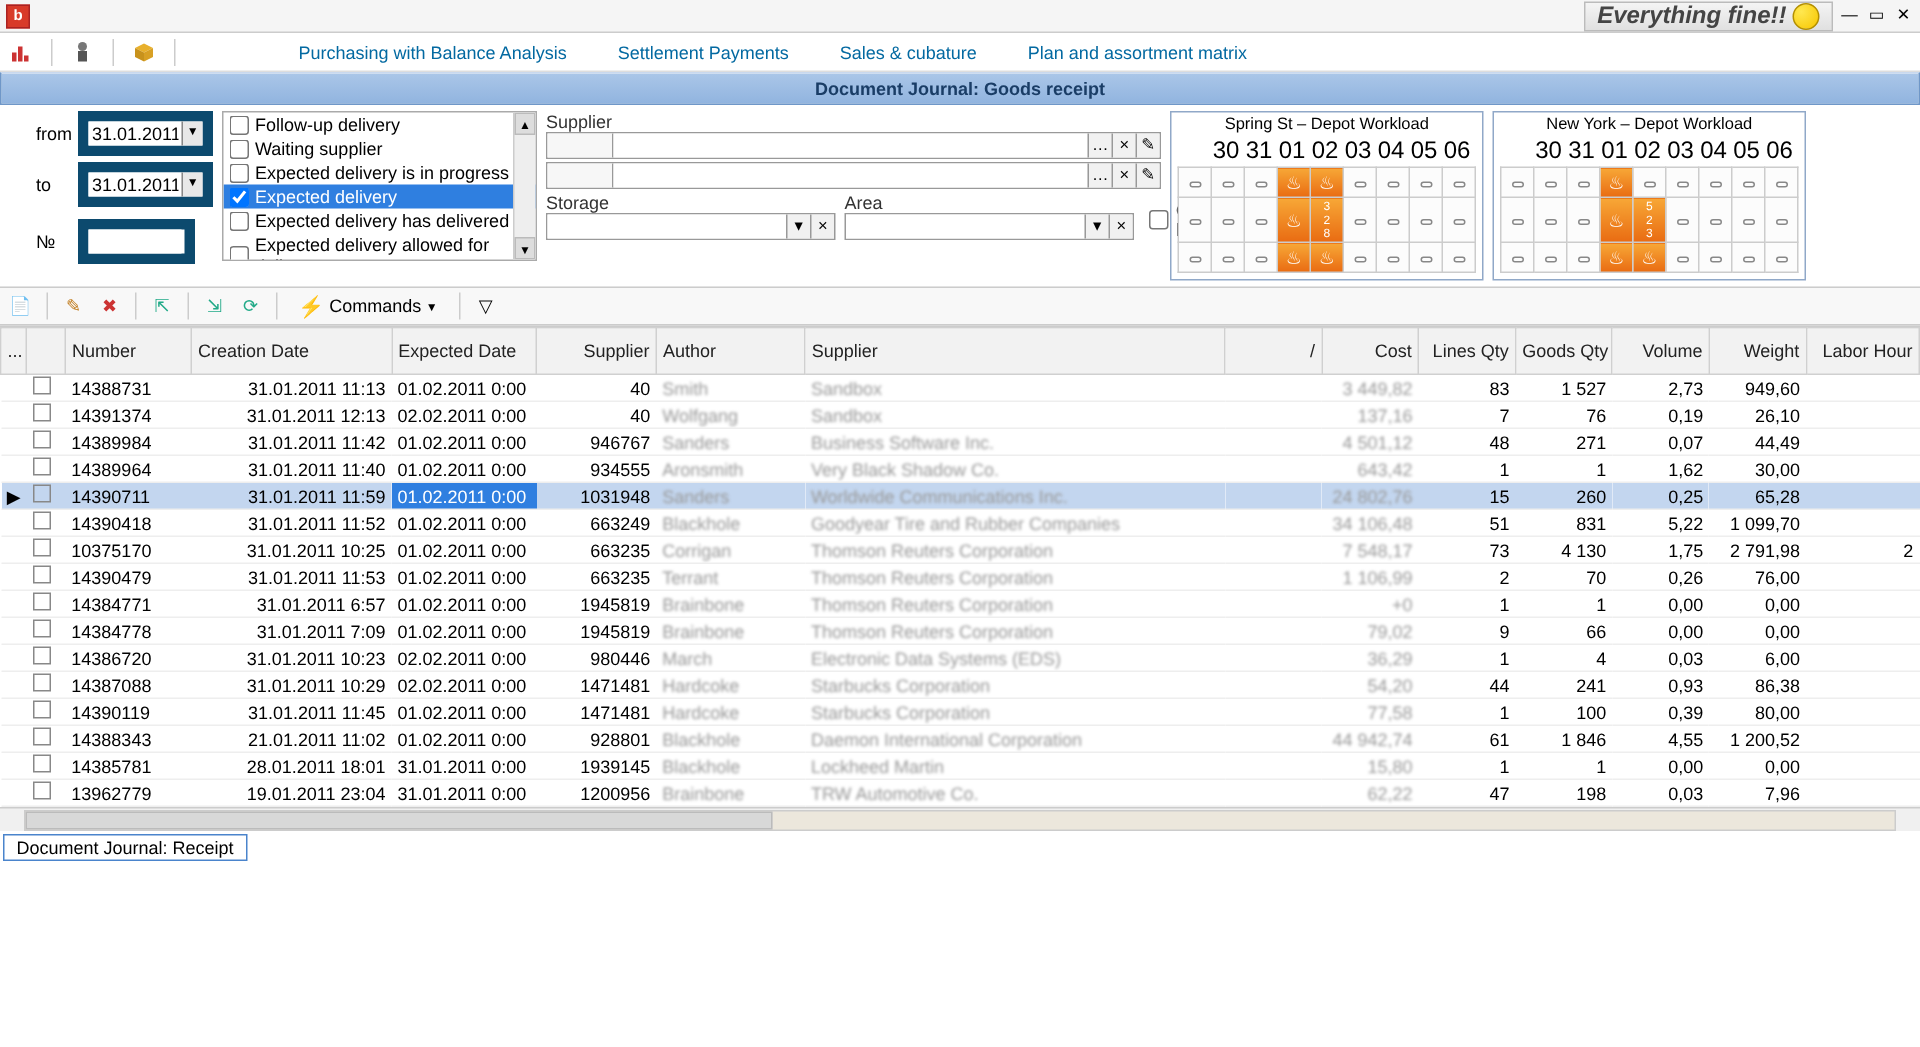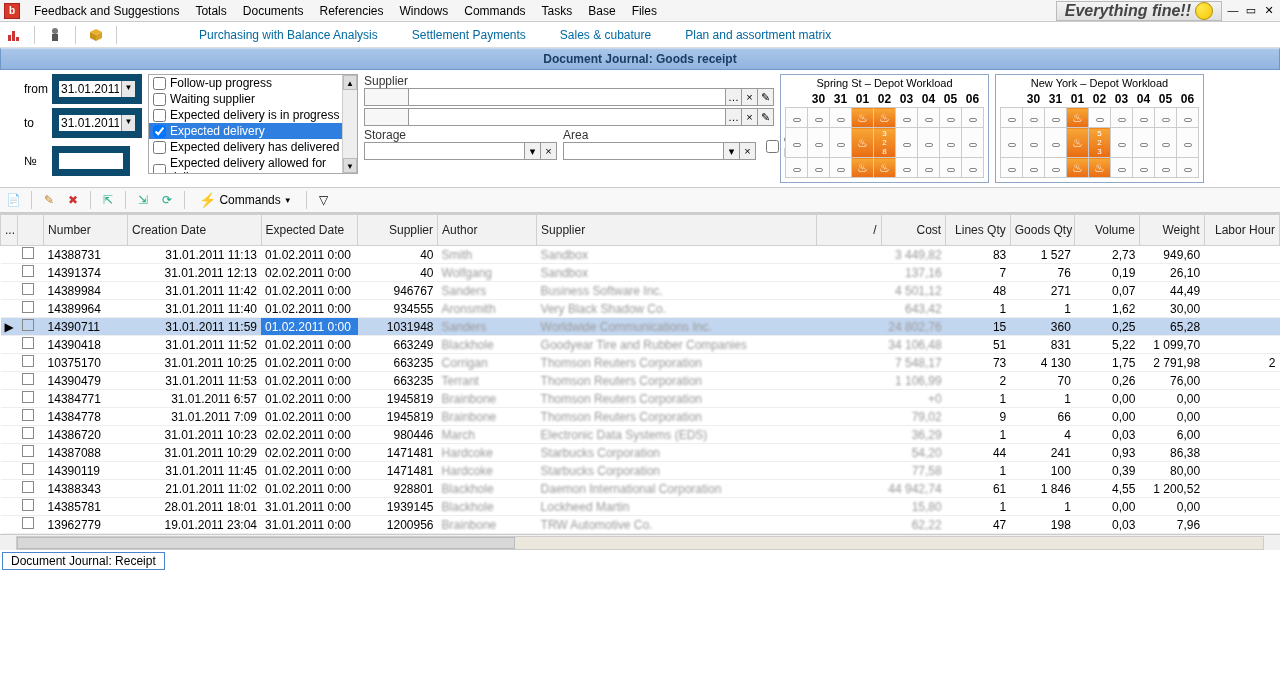--- a/index.html
+++ b/index.html
@@ -179,21 +179,21 @@
     width:16px; text-align:center; border-left:1px solid #999;
     font-size:11px; line-height:16px; background:#f1f1f1;
   }
   .depot-panel {
     border:1px solid #90a8c8;
     padding: 2px 4px 4px 4px;
     font-size:11px;
   }
   .depot-panel .title { text-align:center; font-size:11px; margin-bottom:2px; }
   .depot-panel table { border-collapse: collapse; }
-  .depot-panel th { font-weight:bold; font-size:12px; width:22px; text-align:center; padding-bottom:1px;}
+  .depot-panel th { font-weight:normal; font-size:16px; width:22px; text-align:left; padding-bottom:1px;}
   .depot-panel td {
     width:22px; height:20px;
     border:1px solid #ccc;
     text-align:center;
     vertical-align:middle;
     background:#fcfcfc;
   }
   .depot-panel td .dash {
     display:inline-block; width:8px; height:4px; border:1px solid #888; border-radius:2px;
   }
@@ -258,21 +258,20 @@
     padding:1px 8px;
     font-size:12px;
   }
   .blur { color: #999; filter: blur(1.2px); }
 </style>
 </head>
 <body>
 
 <div class="menubar">
   <span class="app-icon">b</span>
-  <span id="menu-items"><span class="menuitem">Feedback and Suggestions</span><span class="menuitem">Totals</span><span class="menuitem">Documents</span><span class="menuitem">Referencies</span><span class="menuitem">Windows</span><span class="menuitem">Commands</span><span class="menuitem">Tasks</span><span class="menuitem">Base</span><span class="menuitem">Files</span></span>
   <span class="spacer"></span>
   <span class="banner">
     <span>Everything fine!!</span>
     <span class="smiley"></span>
   </span>
   <span class="winbtn">—</span>
   <span class="winbtn">▭</span>
   <span class="winbtn">✕</span>
 </div>
 
@@ -322,21 +321,21 @@
       <span></span>
     <label>№</label>
     <span class="dateinput" style="width:78px">
         <input style="">
       </span>
   </div>
 
   <div class="checklist" id="checklist">
     <div class="row">
         <input type="checkbox" style="">
-        <span>Follow-up progress</span>
+        <span>Follow-up delivery</span>
       </div>
       <div class="row">
         <input type="checkbox" style="">
         <span>Waiting supplier</span>
       </div>
       <div class="row">
         <input type="checkbox" style="">
         <span>Expected delivery is in progress</span>
       </div>
       <div class="row sel">
@@ -638,21 +637,21 @@
           <td><span class="cb"></span></td>
           <td>14390711</td>
           <td class="num">31.01.2011 11:59</td>
           <td class="seldate">01.02.2011 0:00</td>
           <td class="num">1031948</td>
           <td><span class="blur">Sanders</span></td>
           <td><span class="blur">Worldwide Communications Inc.</span></td>
           <td class="num"></td>
           <td class="num"><span class="blur">24 802,76</span></td>
           <td class="num">15</td>
-          <td class="num">360</td>
+          <td class="num">260</td>
           <td class="num">0,25</td>
           <td class="num">65,28</td>
           <td class="num"></td>
         </tr>
         <tr>
           <td class="rowmarker"></td>
           <td><span class="cb"></span></td>
           <td>14390418</td>
           <td class="num">31.01.2011 11:52</td>
           <td class="">01.02.2011 0:00</td>

